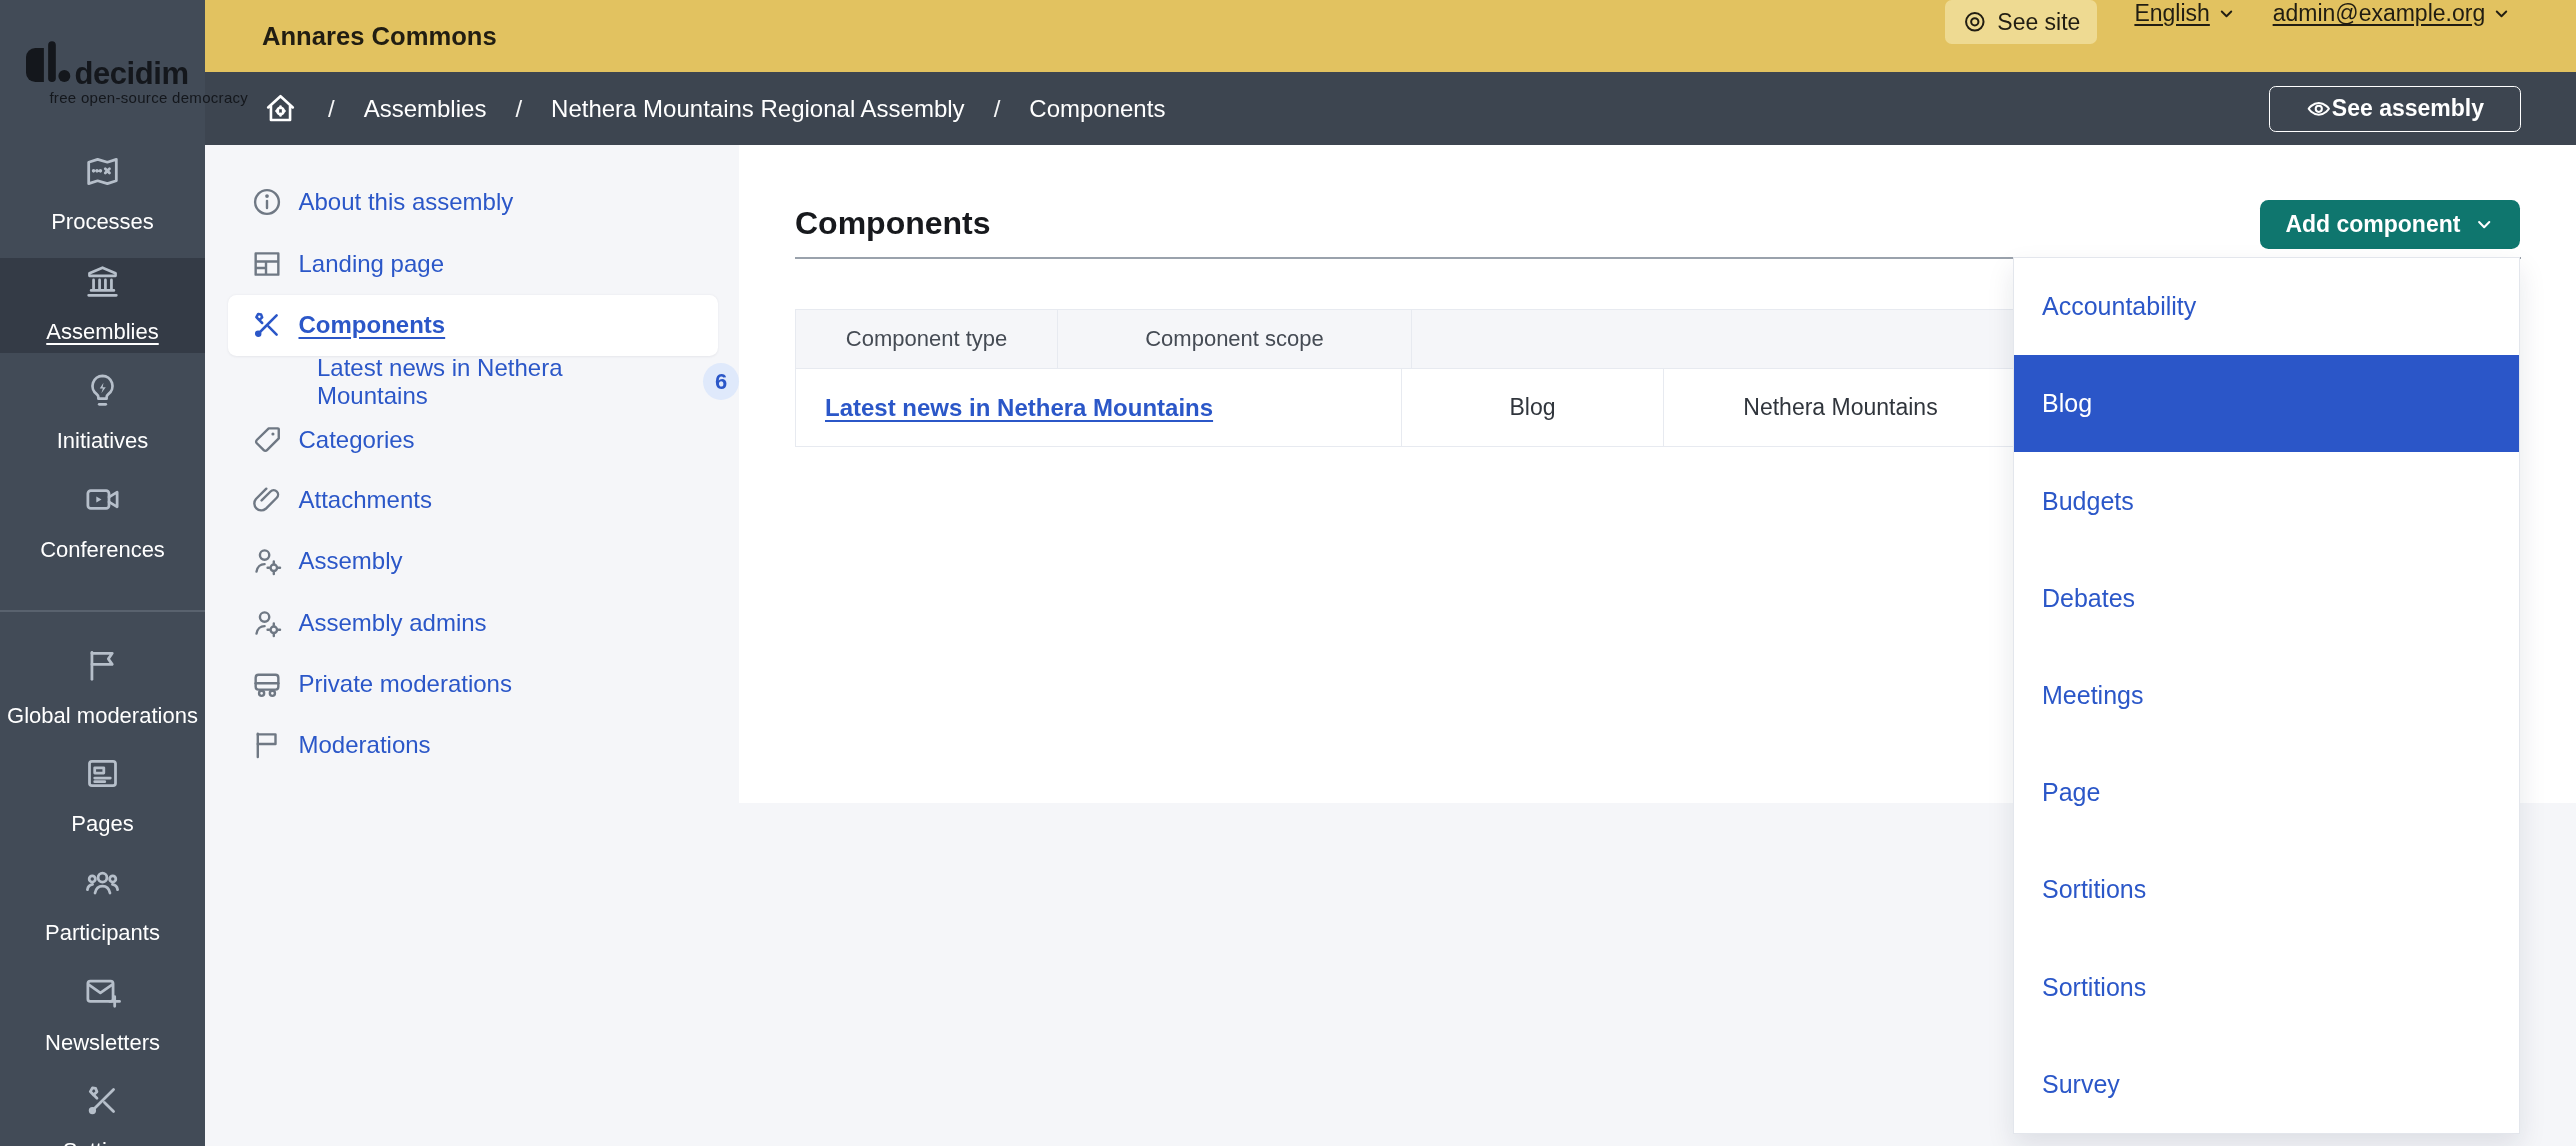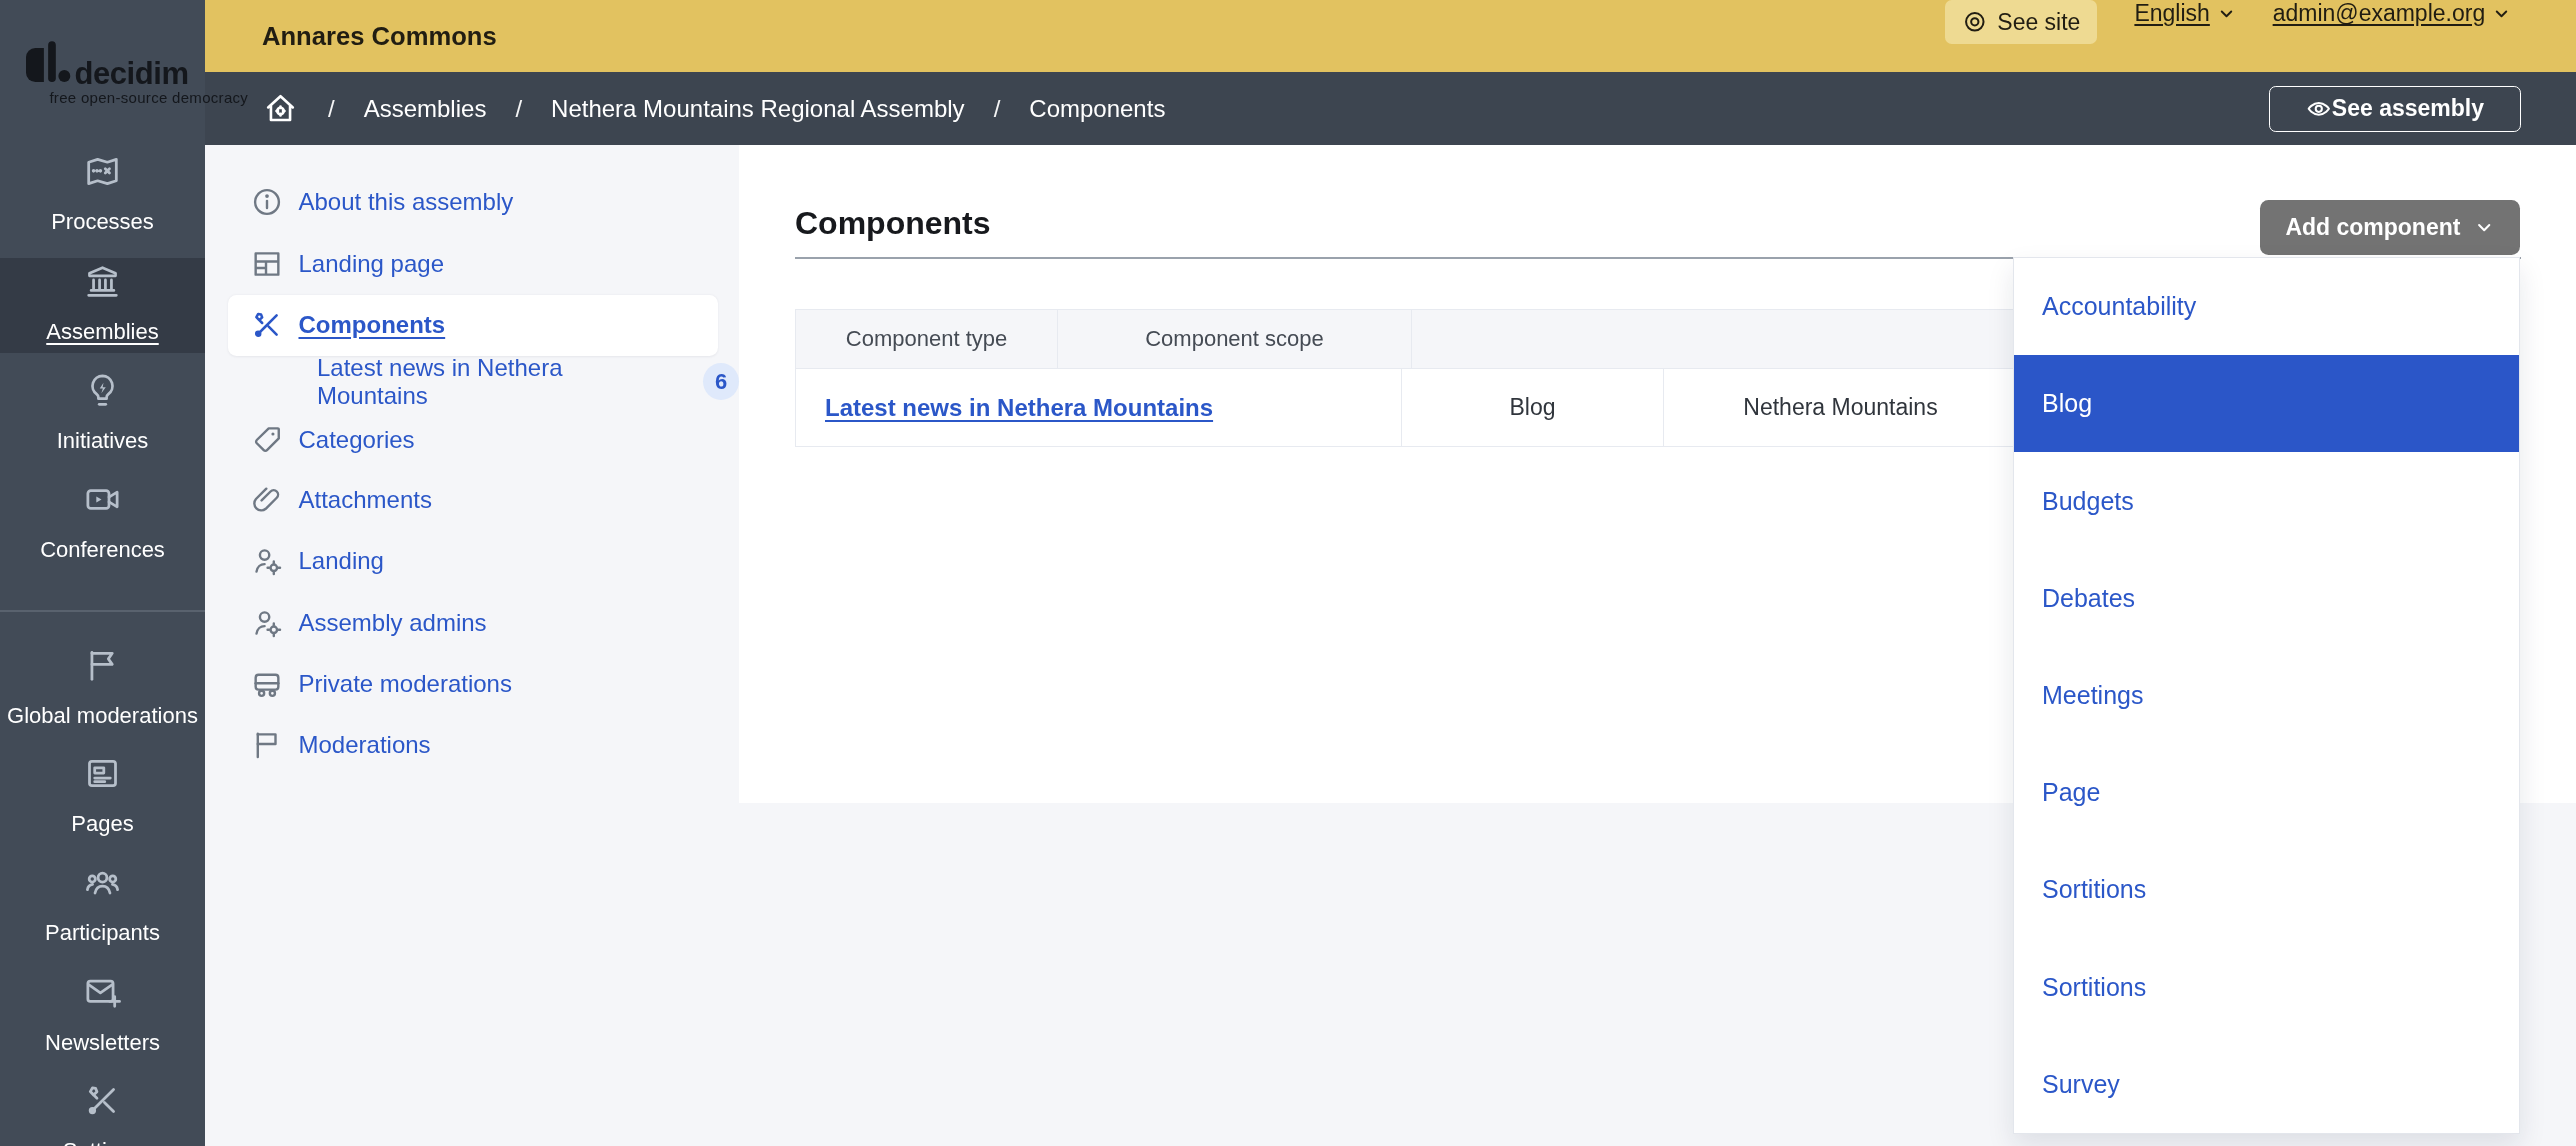--- a/index.html
+++ b/index.html
@@ -52,22 +52,22 @@
   .sub-item.is-active{font-weight:bold;}
   .sub-item.is-active .sub-label{text-decoration:underline;text-underline-offset:4.3px;}
   .sub-item.is-active .sub-icon{color:#2b57c8;}
   .sub-item.child{padding-left:112px;}
   .count-badge{display:inline-block;width:37px;height:37px;border-radius:50%;background:#dfe9fb;
     color:#2b57c8;font-size:22px;font-weight:bold;line-height:37px;text-align:center;margin-left:22px;}
 
   
   .main{position:absolute;left:739px;top:145px;width:1837px;height:658px;background:#ffffff;z-index:1;}
   .page-title{position:absolute;left:56px;top:60px;font-size:32px;font-weight:bold;color:#17191d;}
-  .add-btn{position:absolute;right:56px;top:55px;height:55px;display:flex;align-items:center;gap:13.6px;
-    background:#737373;border-radius:8.5px;padding:0 25.6px;color:#fff;font-size:23px;font-weight:bold;cursor:pointer;}
+  .add-btn{position:absolute;right:56px;top:55px;height:49px;display:flex;align-items:center;gap:13.6px;
+    background:#0f766e;border-radius:8.5px;padding:0 25.6px;color:#fff;font-size:23px;font-weight:bold;cursor:pointer;}
   .title-divider{position:absolute;left:56px;top:112px;width:1726px;height:1.7px;background:#9aa2ac;}
 
   .ctable{position:absolute;left:56px;top:164px;width:1719px;font-size:23px;color:#30353c;}
   .thead{display:flex;height:60px;background:#f5f6f9;border:0.9px solid #e7eaf0;box-sizing:border-box;}
   .trow{display:flex;height:78px;background:#fff;border:0.9px solid #e7eaf0;border-top:none;box-sizing:border-box;}
   .tc{display:flex;align-items:center;justify-content:center;box-sizing:border-box;border-right:0.9px solid #e7eaf0;}
   .tc:last-child{border-right:none;}
   .tc.c1{width:606px;justify-content:flex-start;padding-left:29px;}
   .tc.c2{width:262px;}
   .tc.c3{width:354px;}
@@ -275,21 +275,21 @@
     <span class="sub-label">Attachments</span>
   </div>
 
   <div class="sub-item" style="top:397px">
     <svg class="sub-icon" width="34" height="34" viewBox="0 0 24 24" fill="none" stroke="currentColor" stroke-width="1.7" stroke-linecap="round" stroke-linejoin="round">
         <circle cx="10.3" cy="7.8" r="3.3"></circle>
         <path d="M4.6 19.5c.5-3.2 2.8-5.3 5.7-5.3"></path>
         <circle cx="16.8" cy="16.8" r="2.3"></circle>
         <path d="M16.8 13.4v-1M16.8 21.2v-1M20.2 16.8h1M12.4 16.8h1"></path>
       </svg>
-    <span class="sub-label">Landing</span>
+    <span class="sub-label">Assembly</span>
   </div>
 
   <div class="sub-item" style="top:459px">
     <svg class="sub-icon" width="34" height="34" viewBox="0 0 24 24" fill="none" stroke="currentColor" stroke-width="1.7" stroke-linecap="round" stroke-linejoin="round">
         <circle cx="10.3" cy="7.8" r="3.3"></circle>
         <path d="M4.6 19.5c.5-3.2 2.8-5.3 5.7-5.3"></path>
         <circle cx="16.8" cy="16.8" r="2.3"></circle>
         <path d="M16.8 13.4v-1M16.8 21.2v-1M20.2 16.8h1M12.4 16.8h1"></path>
       </svg>
     <span class="sub-label">Assembly admins</span>

